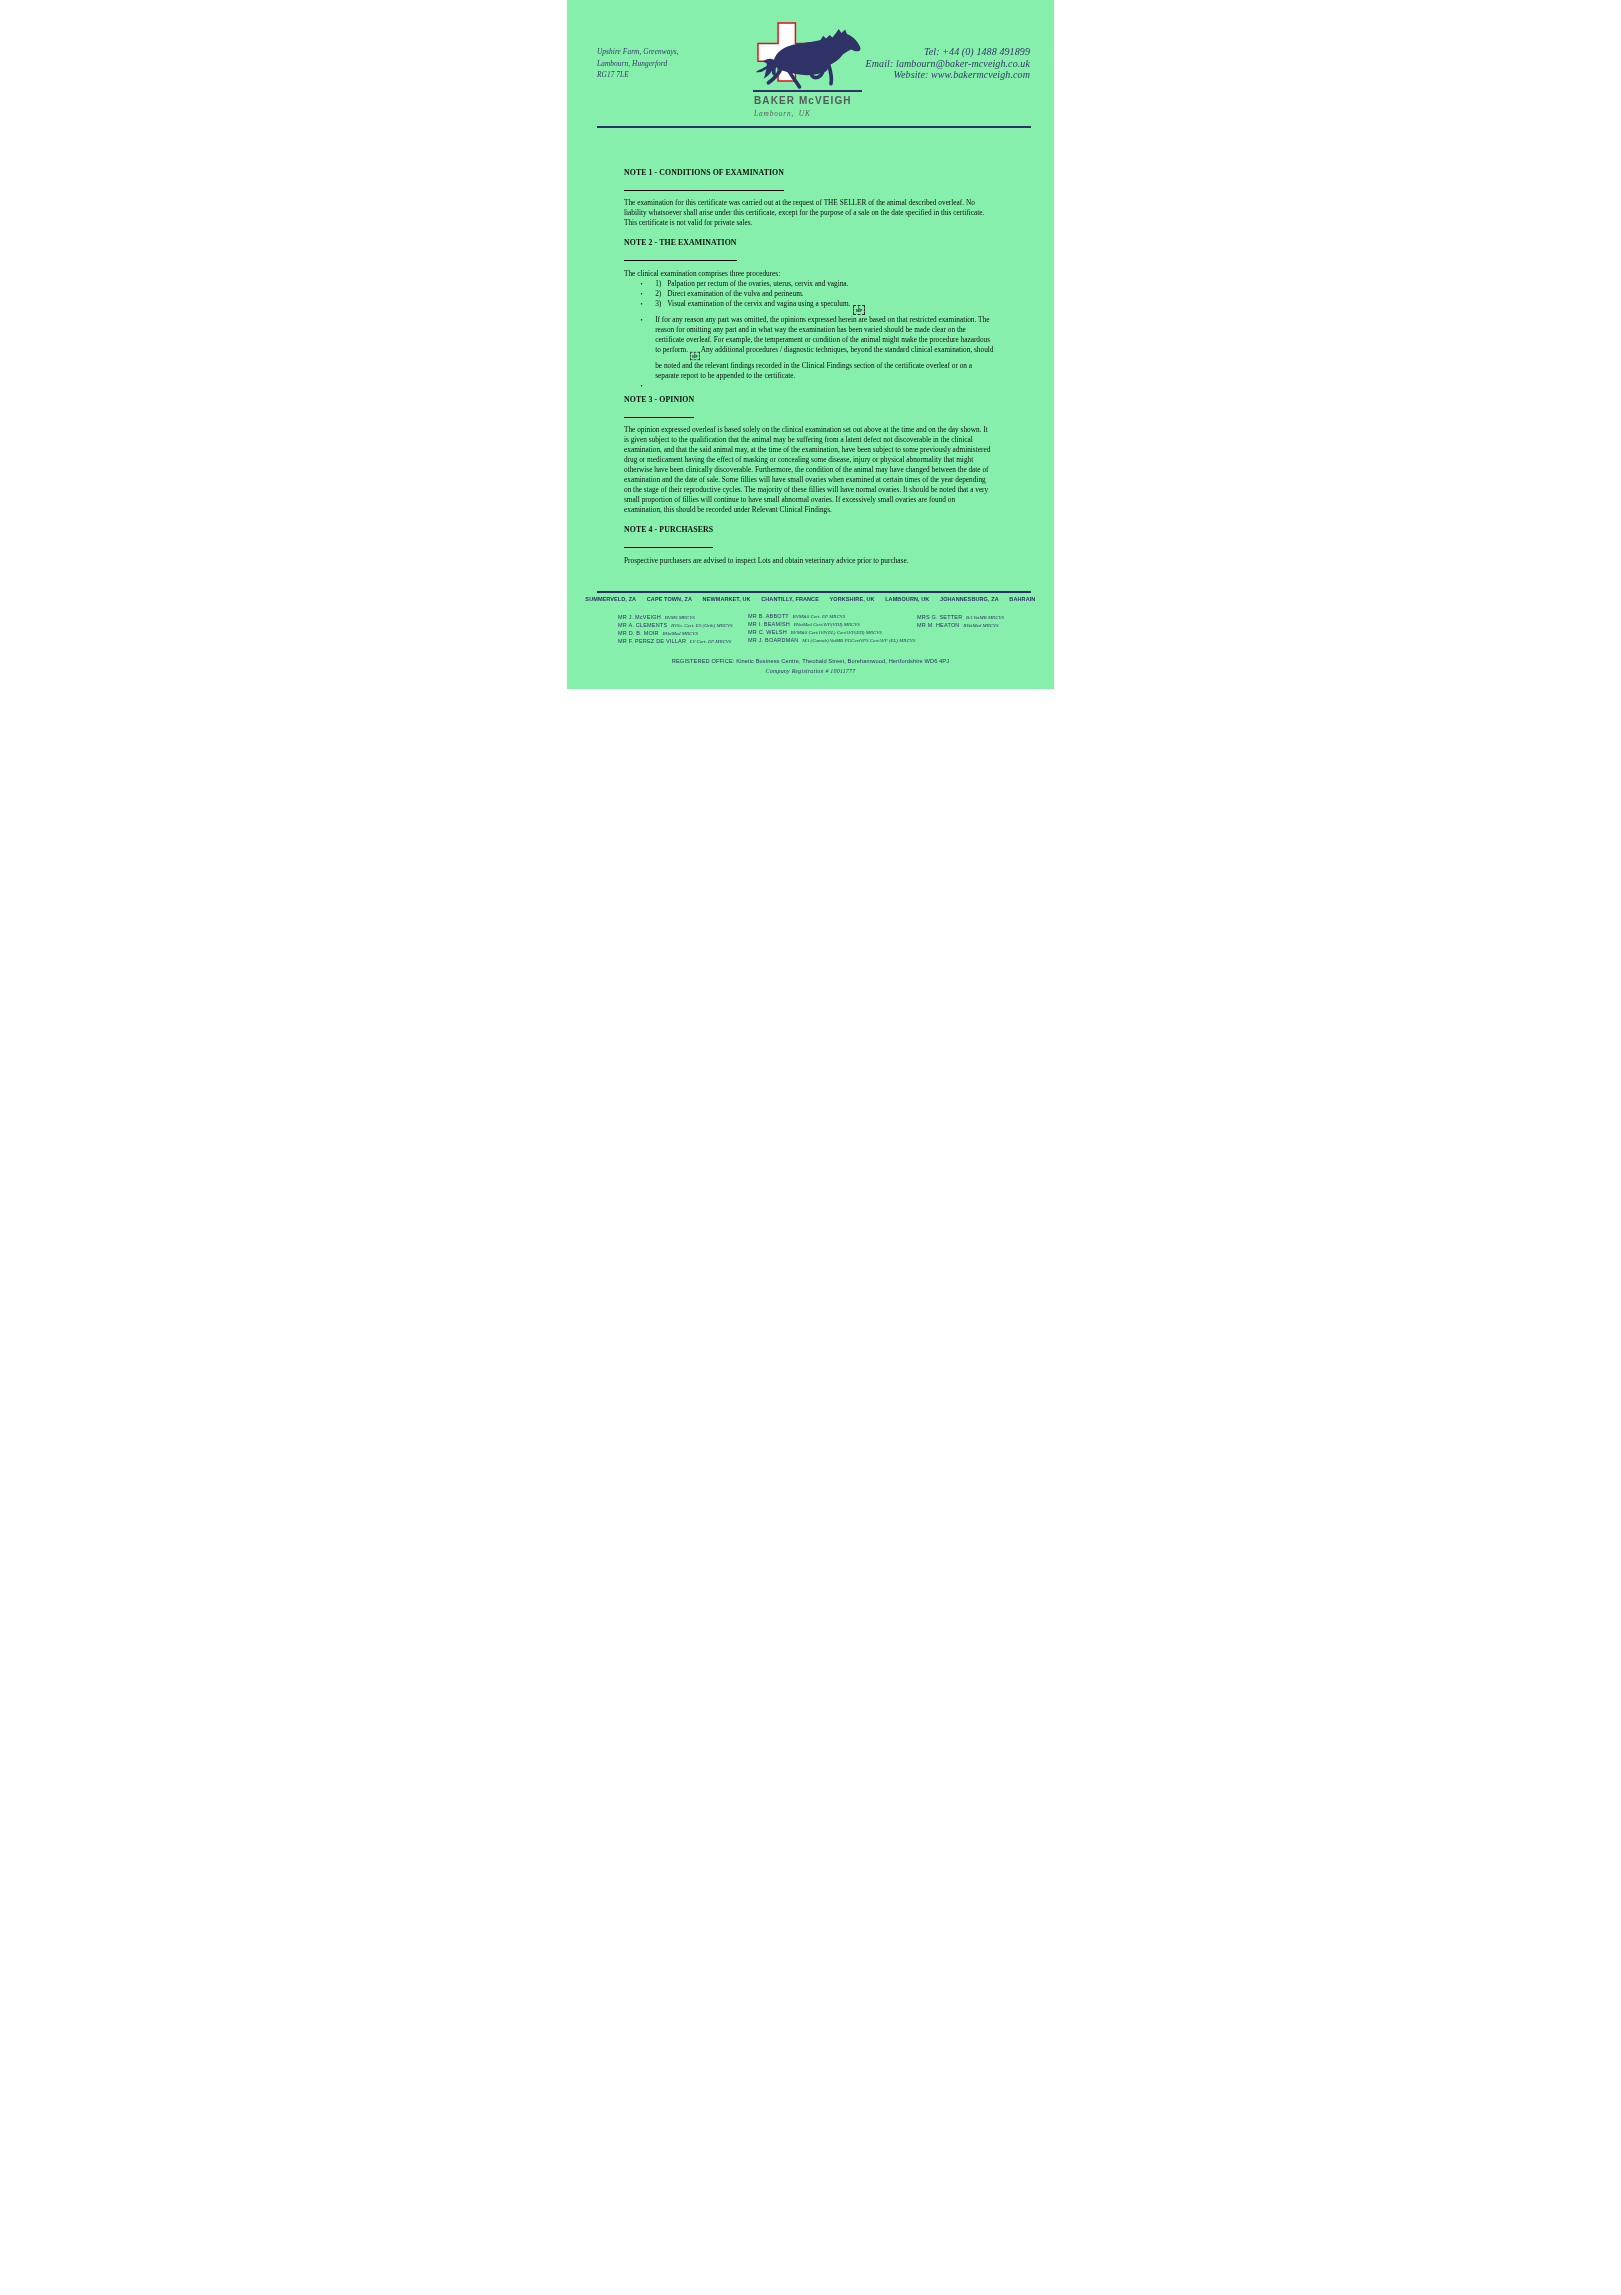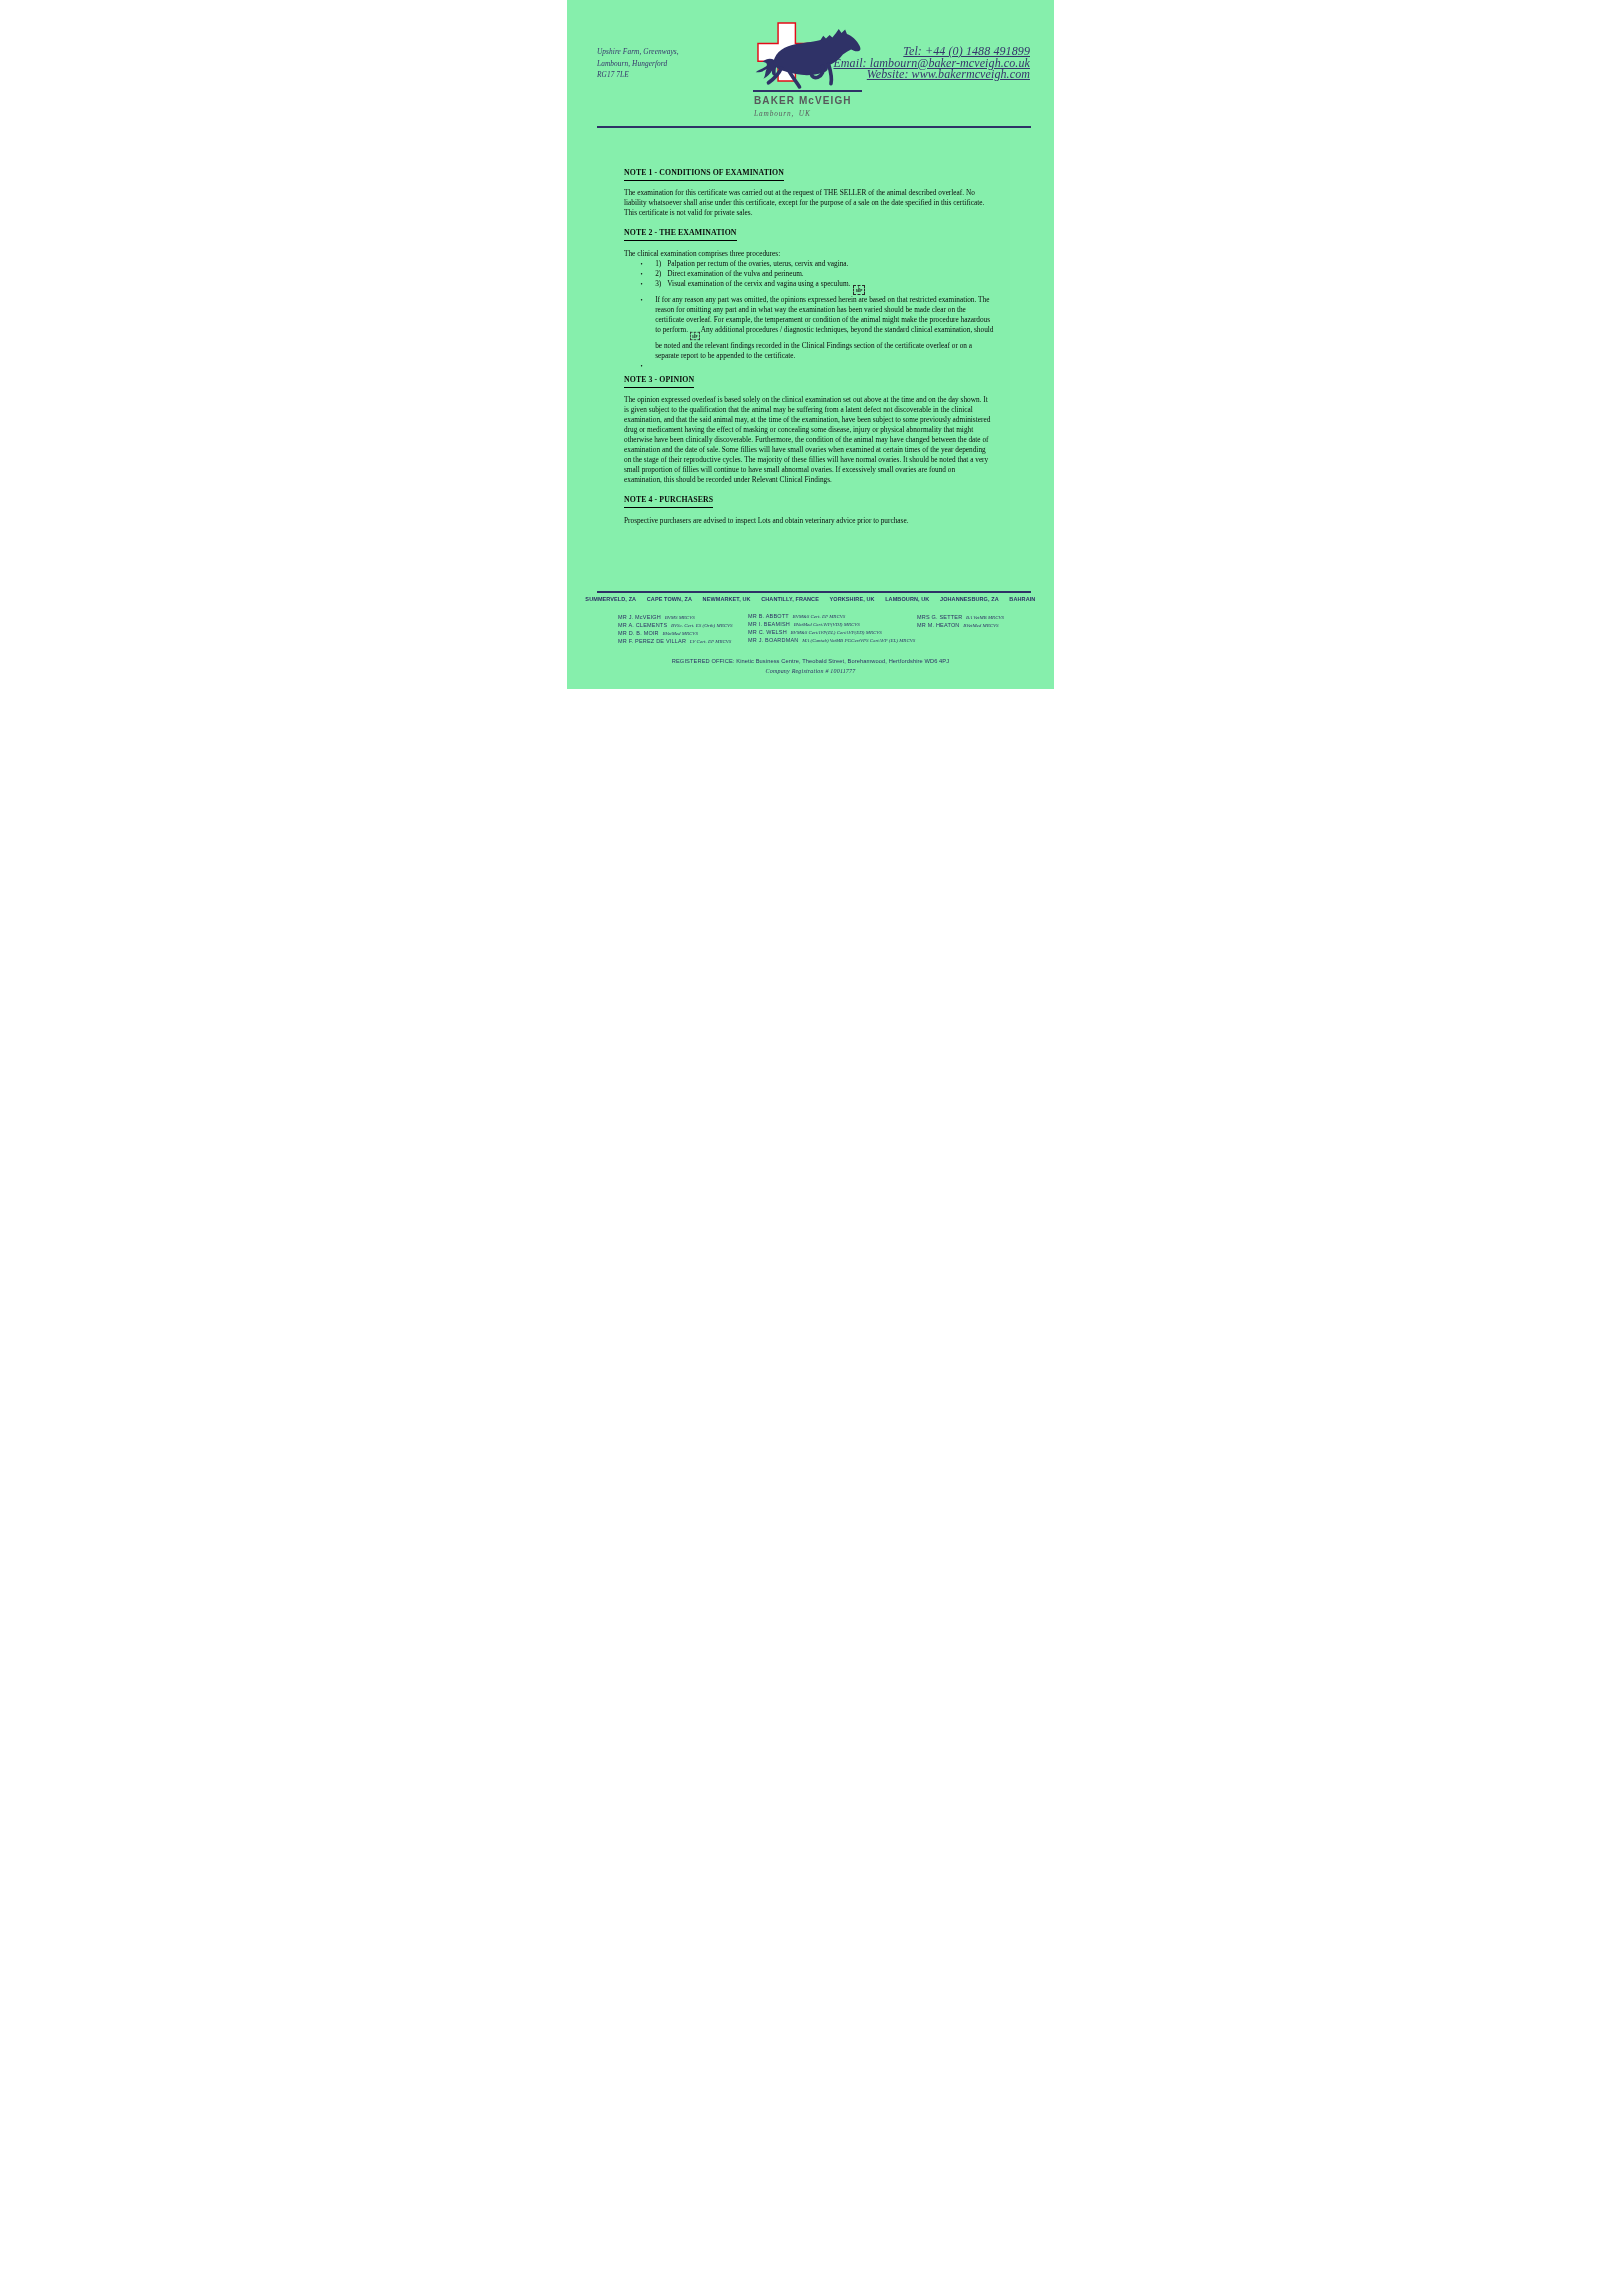--- a/index.html
+++ b/index.html
@@ -15,22 +15,22 @@
   }
 
   
   .addr-block {
     position:absolute; left:30px; top:46px;
     font-style:italic; font-size:7.3px; line-height:11.5px;
     color:#35366b; letter-spacing:0.1px;
   }
   .contact-block {
     position:absolute; right:24px; top:46px;
-    font-style:italic; font-size:12px; line-height:11.5px;
-    color:#35366b; text-align:right; letter-spacing:0.1px;text-decoration:underline;
+    font-style:italic; font-size:10px; line-height:11.5px;
+    color:#35366b; text-align:right; letter-spacing:0.1px;
   }
   .logo-svg { position:absolute; left:181px; top:18.4px; }
   .logo-rule {
     position:absolute; left:186px; top:90px;
     width:109px; height:1.8px; background:#2e3166;
   }
   .brand {
     position:absolute; left:187px; top:95px; width:138px;
     font-family:"Liberation Sans", sans-serif;
     font-weight:bold; font-size:10px; letter-spacing:1.1px;
@@ -41,21 +41,21 @@
     font-style:italic; font-size:7.3px; letter-spacing:0.9px; word-spacing:1.8px;
     color:#5b5c5e;
   }
   .header-rule { position:absolute; left:30px; top:126px; width:434px; height:2.3px; background:#2e3166; }
 
   
   .doc-body { position:absolute; left:57px; top:168px; width:370px; font-size:7.3px; line-height:10px; }
   .note-heading { margin-bottom:7.3px; }
   .note-heading span {
     display:inline-block; font-weight:bold; font-size:7.8px;
-    border-bottom:1.4px solid #000; padding-bottom:2px; letter-spacing:0.1px;
+    border-bottom:1.4px solid #000; padding-bottom:12px; letter-spacing:0.1px;
   }
   .para { margin-bottom:10px; }
   .intro-line { margin-bottom:0; }
   .bullet { display:flex; padding-left:16.5px;justify-content:center; }
   .bullet .dot { width:14.7px; font-size:6px; flex:none; }
   .bullet .btxt { flex:1; }
   .bullet .num { display:inline-block; margin-right:6px; }
   .after-bullets { height:3.7px; }
 
   .sep-box {

